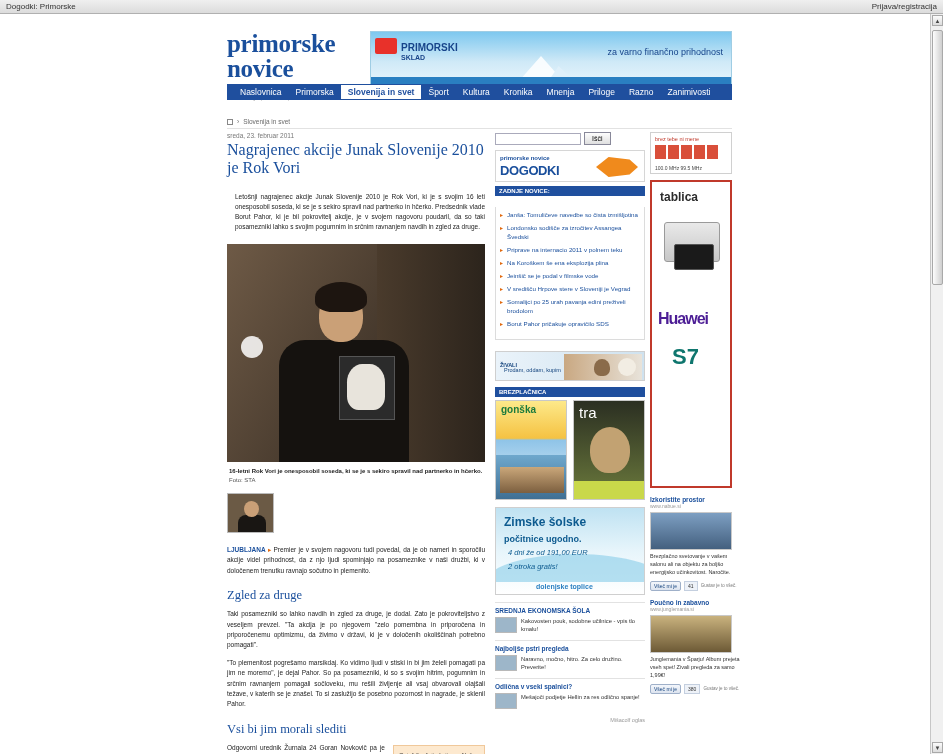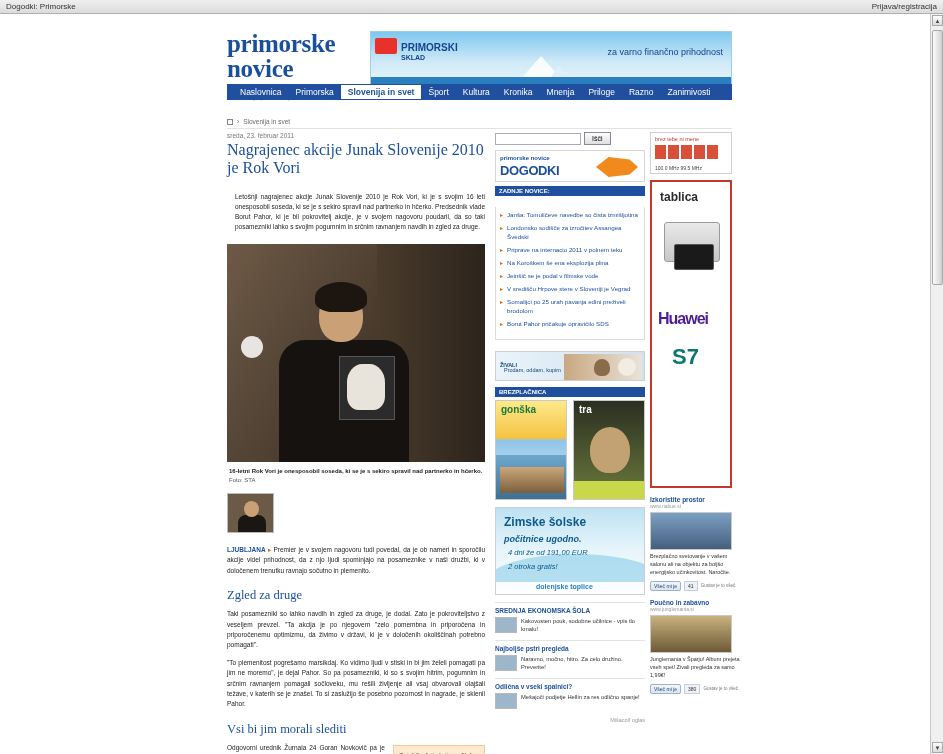--- a/index.html
+++ b/index.html
@@ -235,31 +235,31 @@
   .brezplacnica { margin-top:6px; }
   .mags { display:flex; gap:6px; margin-top:3px; }
   .mag { width:72px; height:100px; border:1px solid #c8c8c8; position:relative; overflow:hidden;text-align:center; }
   .mag.one { background:linear-gradient(180deg,#fde98a,#f5c242 38%, #8fc4e8 40%, #e8f2f8); }
   .mag.one .ttl { position:absolute; left:5px; top:3px; font-size:10px; font-weight:bold; color:#1a7a3c; }
   .mag.one .strip { position:absolute; left:0; bottom:0; width:100%; height:44px;
     background:linear-gradient(180deg,#6fa8cd,#3f6f93); }
   .mag.one .town { position:absolute; left:4px; bottom:6px; width:64px; height:26px;
     background:linear-gradient(180deg,#caa77a,#7c5f3f); }
   .mag.two { background:linear-gradient(180deg,#2b2f22,#6b7a3c); }
-  .mag.two .ttl { position:absolute; left:5px; top:3px; font-size:10px; font-weight:bold; color:#ffffff; }
+  .mag.two .ttl { position:absolute; left:5px; top:3px; font-size:15px; font-weight:normal; color:#ffffff; }
   .mag.two .face { position:absolute; left:16px; top:26px; width:40px; height:46px;
     background:#c2a272; border-radius:50% 50% 45% 45%; }
   .mag.two .bar { position:absolute; left:0; bottom:0; width:100%; height:18px; background:#c9d84a; }
   .ad-wide {
     margin-top:7px; width:150px; height:88px; border:1px solid #cfcfcf;
     background:linear-gradient(180deg,#bfe2f2 0%, #e7f5fb 50%, #ffffff 100%);
     position:relative; overflow:hidden;
   }
   .ad-wide .t1 { position:absolute; left:8px; top:7px; font-size:12px; font-weight:bold; color:#0c5a8f; }
-  .ad-wide .t2 { position:absolute; left:8px; top:26px; font-size:9px; font-weight:bold; color:#0c5a8f; font-style:italic;}
+  .ad-wide .t2 { position:absolute; left:8px; top:26px; font-size:9px; font-weight:bold; color:#0c5a8f; }
   .ad-wide .t3 { position:absolute; left:12px; top:40px; font-size:7.5px; font-style:italic; color:#0c5a8f; }
   .ad-wide .brand { position:absolute; left:40px; bottom:4px; font-size:7px; color:#2a7fc1; font-weight:bold;}
   .ad-wide .swoosh { position:absolute; left:-10px; bottom:12px; width:180px; height:28px;
     background:#8fd0ea; border-radius:50% / 100% 100% 0 0; opacity:.65; }
   .small-item { margin-top:7px; border-top:1px solid #e2e2e2; padding-top:4px; }
   .small-item .hd { font-size:6.5px; font-weight:bold; color:#1a4f9c; }
   .small-item .row { display:flex; gap:4px; margin-top:3px; }
   .small-item .th { width:22px; height:16px; background:#9db6c9; border:1px solid #b9b9b9; flex:none; }
   .small-item .tx { font-size:5.8px; line-height:1.4; color:#333; }
   .footer-ad { margin-top:8px; font-size:5.5px; color:#999; text-align:right; }

